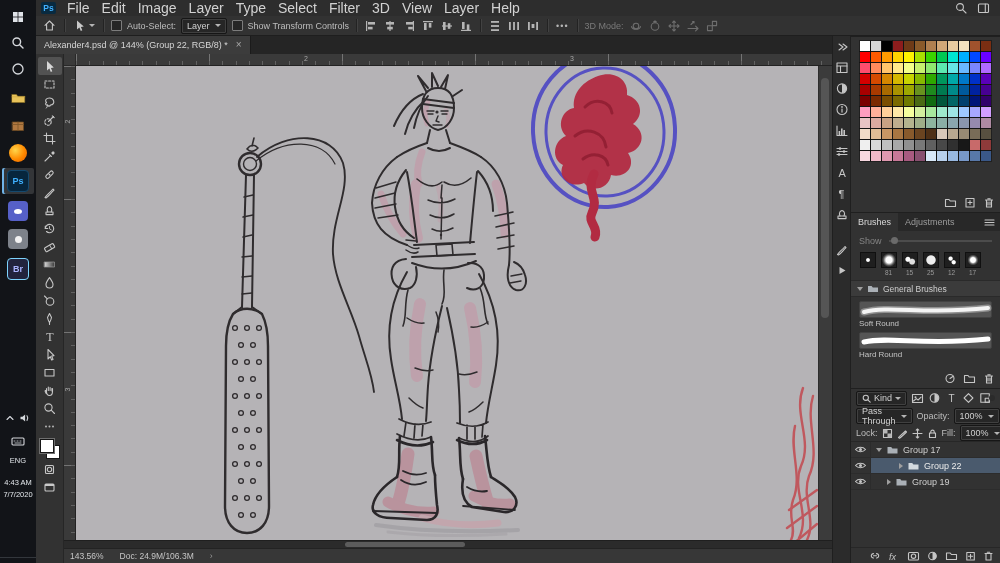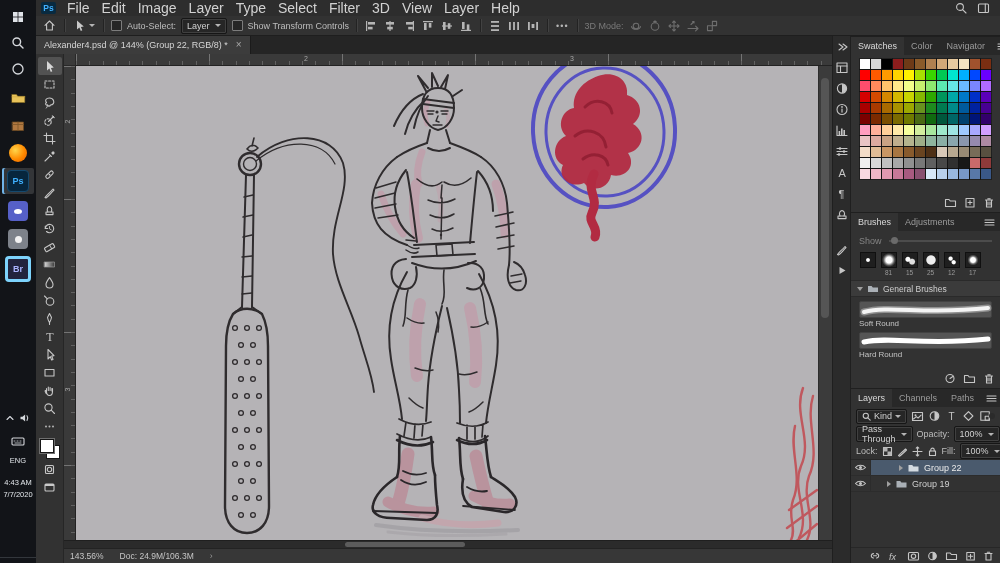--- a/index.html
+++ b/index.html
@@ -138,21 +138,21 @@
       <div class="tile" style="background:#5660c8">
         <div style="width:8px;height:5px;border-radius:50%;background:#fff"></div>
       </div>
     </div>
   <div class="tslot" style="top:226px">
       <div class="tile" style="background:#7d828a">
         <div style="width:7px;height:7px;border-radius:50%;background:#f2f2f2"></div>
       </div>
     </div>
   <div class="tslot" style="top:256px">
-      <div class="tile" style="background:#22243e;color:#aab4ff;border:3px solid #7dd3fc">Br</div>
+      <div class="tile" style="background:#22243e;color:#aab4ff;border:1px solid #7dd3fc">Br</div>
     </div>
   <div class="tslot" style="top:410px;height:16px">
     <span style="margin-right:4px">
         <svg class="ic" width="10" height="10" style="stroke:#d5d8dc">
           <path d="M2,6.5 L5,3.5 L8,6.5"></path>
         </svg>
       </span>
     <span>
         <svg class="ic" width="12" height="10" style="stroke:#d5d8dc">
           <path d="M1.5,3.8 h2 l2.6,-2.2 v6.8 l-2.6,-2.2 h-2 z" fill="#d5d8dc" stroke="none"></path>
@@ -719,30 +719,20 @@
       </svg>
     </span>
   <span class="dicon">
       <svg class="ic" width="14" height="13">
         <path d="M4.5,3 L10.5,6.5 L4.5,10 Z" fill="#c6c6c6" stroke="none"></path>
       </svg>
     </span>
 </div>
 
 <div class="panel" id="panel-swatches" style="top:36px;height:176px">
-  <div class="ptabs">
-    <div class="ptab active">Swatches</div>
-    <div class="ptab">Color</div>
-    <div class="ptab">Navigator</div>
-    <div class="pmenu">
-        <svg class="ic" width="11" height="9">
-          <path d="M1,2 h9 M1,4.5 h9 M1,7 h9"></path>
-        </svg>
-      </div>
-  </div>
   <div class="swgrid">
       <div class="sw" style="background: rgb(255, 255, 255);"></div>
       <div class="sw" style="background: rgb(214, 214, 214);"></div>
       <div class="sw" style="background: rgb(0, 0, 0);"></div>
       <div class="sw" style="background: rgb(140, 29, 29);"></div>
       <div class="sw" style="background: rgb(110, 58, 23);"></div>
       <div class="sw" style="background: rgb(138, 90, 42);"></div>
       <div class="sw" style="background: rgb(176, 128, 80);"></div>
       <div class="sw" style="background: rgb(210, 168, 120);"></div>
       <div class="sw" style="background: rgb(232, 203, 160);"></div>
@@ -962,30 +952,20 @@
       </span>
     <span>
         <svg class="ic" width="12" height="11">
           <path d="M2.5,3 h7 M3.5,3 V10 H8.5 V3 M4.8,1.8 h2.4 M5,5 v3 M7,5 v3"></path>
         </svg>
       </span>
   </div>
 </div>
 
 <div class="panel" id="panel-layers" style="top:388px;height:175px">
-  <div class="ptabs">
-    <div class="ptab active">Layers</div>
-    <div class="ptab">Channels</div>
-    <div class="ptab">Paths</div>
-    <div class="pmenu">
-        <svg class="ic" width="11" height="9">
-          <path d="M1,2 h9 M1,4.5 h9 M1,7 h9"></path>
-        </svg>
-      </div>
-  </div>
   <div class="lrowbar">
     <span class="sel" style="height:13px;gap:3px">
         <svg class="ic" width="9" height="9">
           <circle cx="3.8" cy="3.8" r="2.6"></circle>
           <path d="M5.8,5.8 L8.2,8.2"></path>
         </svg>
         <span>Kind</span>
         <span class="chev"></span>
       </span>
     <span>
@@ -1057,20 +1037,35 @@
           <path d="M3.8,5 V3.8 a1.7,1.7 0 0 1 3.4,0 V5"></path>
         </svg>
       </span>
     <span style="margin-left:auto">Fill:</span>
     <span class="sel">
         <span>100%</span>
         <span class="chev"></span>
       </span>
   </div>
   <div class="llist">
+    <div class="lrow">
+      <div class="leye">
+          <svg class="ic" width="13" height="9">
+            <path d="M1.5,4.5 C4,1.5 9,1.5 11.5,4.5 C9,7.5 4,7.5 1.5,4.5 Z"></path>
+            <circle cx="6.5" cy="4.5" r="1.5" fill="#c6c6c6" stroke="none"></circle>
+          </svg>
+        </div>
+      <div class="lbody">
+          <span class="cad"></span>
+          <svg class="ic" width="13" height="10">
+            <path d="M1.5,2 H5.2 L6.4,3.5 H11.5 V8.5 H1.5 Z" fill="#aab0b6" stroke="none"></path>
+          </svg>
+          <span>Group 17</span>
+        </div>
+    </div>
     <div class="lrow selected">
       <div class="leye">
           <svg class="ic" width="13" height="9">
             <path d="M1.5,4.5 C4,1.5 9,1.5 11.5,4.5 C9,7.5 4,7.5 1.5,4.5 Z"></path>
             <circle cx="6.5" cy="4.5" r="1.5" fill="#c6c6c6" stroke="none"></circle>
           </svg>
         </div>
       <div class="lbody" style="padding-left:28px">
           <span class="car"></span>
           <svg class="ic" width="13" height="10">

